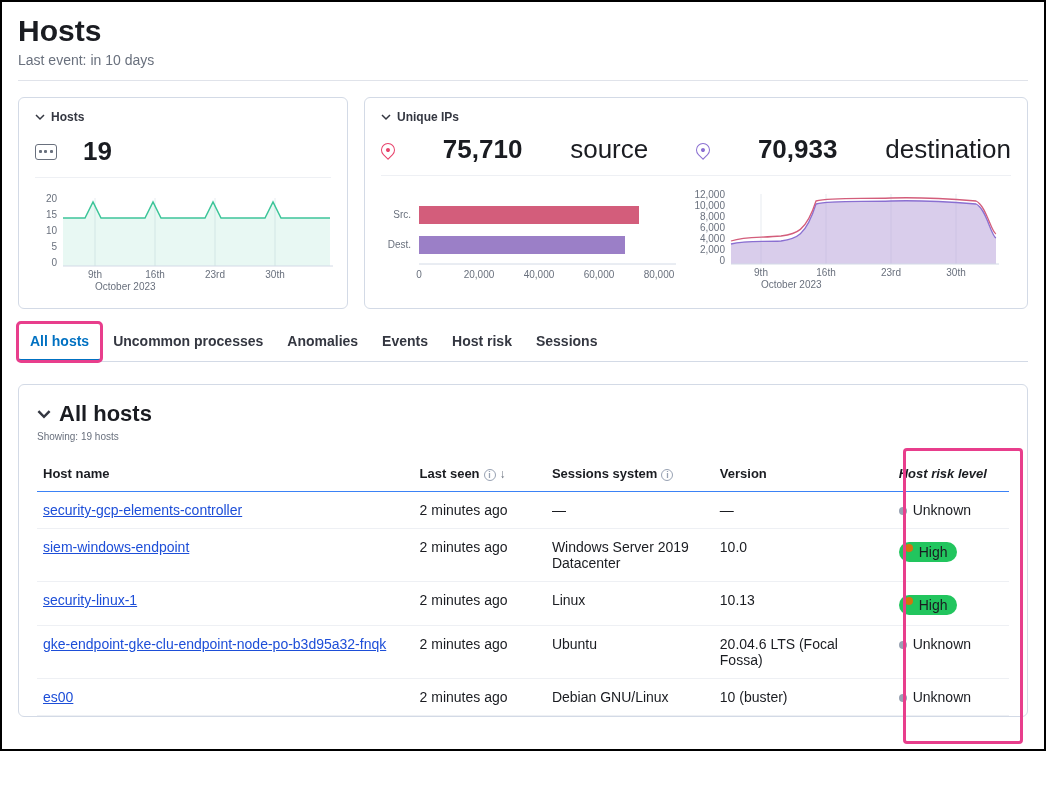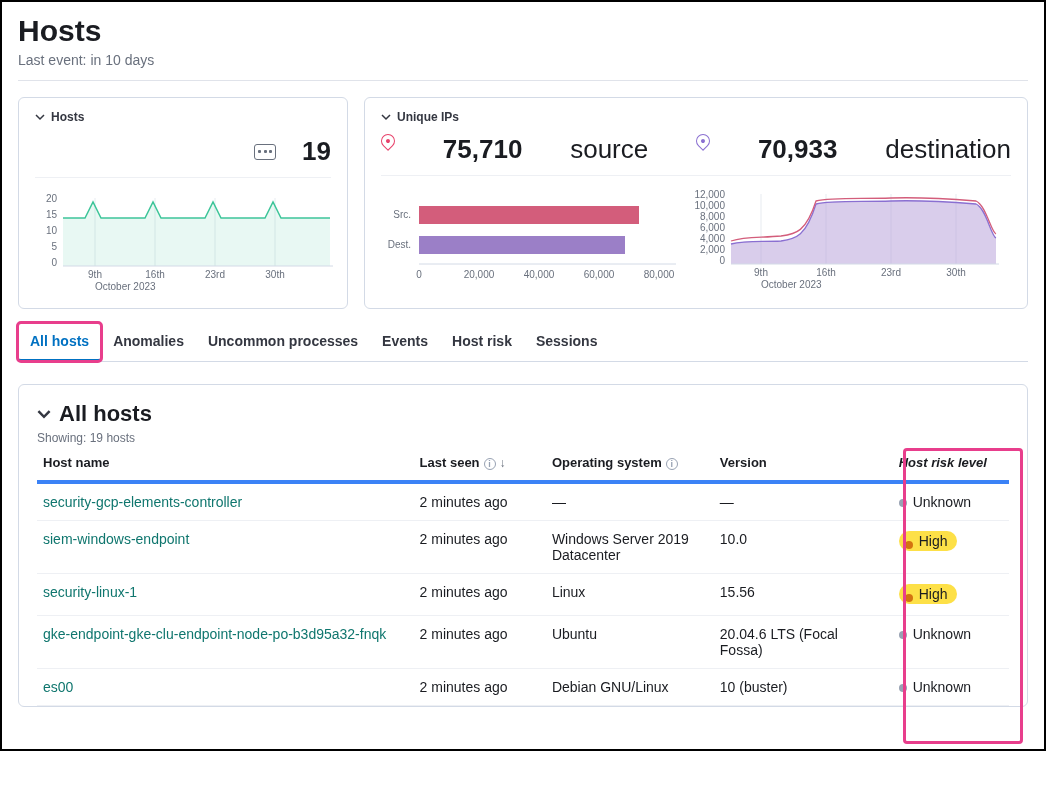--- a/index.html
+++ b/index.html
@@ -6,52 +6,52 @@
   html, body { margin: 0; padding: 0; font-family: -apple-system, BlinkMacSystemFont, "Segoe UI", Helvetica, Arial, sans-serif; color: #1a1c21; background: #fff; }
   .frame { width: 1046px; height: 751px; border: 2px solid #000; padding: 12px 16px 12px 16px; overflow: hidden; }
   .page-title { font-size: 30px; font-weight: 700; margin: 0 0 4px 0; }
   .subtitle { font-size: 14px; color: #69707d; margin-bottom: 12px; }
   .hr { border: none; border-top: 1px solid #e0e3ea; margin: 0 0 16px 0; }
   .cards { display: flex; gap: 16px; }
   .card { border: 1px solid #d3dae6; border-radius: 6px; padding: 12px 16px 10px 16px; }
   .card-hosts { width: 330px; }
   .card-ips { flex: 1; }
   .card-header { display: flex; align-items: center; gap: 6px; font-size: 12px; font-weight: 700; color: #343741; margin-bottom: 6px; }
-  .stat-row { display: flex; align-items: center; gap: 26px; padding: 6px 0 10px 0; border-bottom: 1px solid #eef0f4; margin-bottom: 10px; justify-content: flex-end; }
+  .stat-row { display: flex; align-items: center; gap: 26px; padding: 6px 0 10px 0; border-bottom: 1px solid #eef0f4; margin-bottom: 10px; }
   .stat-big { font-size: 26px; font-weight: 700; }
   .stat-label { font-size: 26px; font-weight: 400; }
-  .ips-row { display: flex; align-items: flex-start; gap: 10px; padding: 4px 0 10px 0; border-bottom: 1px solid #eef0f4; margin-bottom: 10px; }
+  .ips-row { display: flex; align-items: center; gap: 10px; padding: 4px 0 10px 0; border-bottom: 1px solid #eef0f4; margin-bottom: 10px; }
   .ips-row .grow { flex: 1; }
   .chevron { display: inline-block; width: 10px; height: 10px; }
   .icon-server { width: 22px; height: 16px; border: 1.5px solid #69707d; border-radius: 3px; display: inline-flex; align-items: center; justify-content: space-around; padding: 0 2px; }
   .icon-server span { width: 3px; height: 3px; background: #69707d; border-radius: 1px; }
   .pin { width: 14px; height: 14px; border: 1.5px solid; border-radius: 50% 50% 50% 0; transform: rotate(-45deg); display:inline-block; position: relative; }
   .pin::after { content: ""; position: absolute; width: 4px; height: 4px; border-radius: 50%; background: currentColor; top: 3.5px; left: 3.5px; }
   .pin-source { color: #e7416a; }
   .pin-dest { color: #8a6fd1; }
   svg.chart { display: block; }
   .tabs { display: flex; gap: 0; margin-top: 14px; border-bottom: 1px solid #d3dae6; padding: 0; }
   .tab { padding: 10px 12px; font-size: 14px; font-weight: 700; color: #343741; cursor: pointer; border-bottom: 2px solid transparent; }
   .tab.active { color: #0071c2; border-bottom-color: #0071c2; }
   .highlight-box { outline: 3px solid #e83e8c; outline-offset: -1px; border-radius: 3px; }
   .panel { border: 1px solid #d3dae6; border-left: none; border-right: none; border-bottom: none; border-radius: 6px; border: 1px solid #d3dae6; margin-top: 22px; padding: 16px 18px 0 18px; }
   .panel-title-row { display: flex; align-items: center; gap: 8px; }
   .panel-title { font-size: 22px; font-weight: 700; }
-  .panel-sub { font-size: 12px; color: #69707d; margin-top: 4px; margin-bottom: 0; }
+  .panel-sub { font-size: 10px; color: #69707d; margin-top: 4px; margin-bottom: 14px; }
   table { width: 100%; border-collapse: collapse; font-size: 14px; }
-  thead th { text-align: left; font-weight: 700; font-size: 13px; color: #1a1c21; padding: 10px 6px; border-bottom: 4px solid #3b82f6; }
+  thead th { text-align: left; font-weight: 700; font-size: 13px; color: #1a1c21; padding: 10px 6px; border-bottom: 1px solid #3b82f6; }
   tbody td { padding: 10px 6px; border-bottom: 1px solid #eef0f4; vertical-align: top; }
-  .link { color: #0f766e; cursor: pointer; }
+  .link { color: #1d4ed8; cursor: pointer; text-decoration: underline; }
   .info-ic { display: inline-flex; width: 12px; height: 12px; border: 1px solid #98a2b3; border-radius: 50%; align-items: center; justify-content: center; font-size: 9px; color: #98a2b3; margin-left: 4px; }
   .sort-arrow { display:inline-block; margin-left:4px; font-size: 12px; color:#69707d; }
   .risk-rect { position: absolute; border: 3px solid #e83e8c; border-radius: 4px; pointer-events: none; }
   .dot { display:inline-block; width:8px; height:8px; border-radius:50%; margin-right:6px; vertical-align: middle; }
   .dot-unknown { background:#98a2b3; }
   .dot-high { background:#d47310; }
-  .badge-high { display:inline-flex; align-items:flex-end; background:#fde047; border-radius: 12px; padding: 2px 10px 2px 6px; }
+  .badge-high { display:inline-flex; align-items:flex-start; background:#22c55e; border-radius: 12px; padding: 2px 10px 2px 6px; }
   th.col-host { width: 370px; }
   th.col-last { width: 130px; }
   th.col-os   { width: 165px; }
   th.col-ver  { width: 160px; }
   th.col-risk { width: 130px; padding-left: 22px; font-style: italic; }
   td.col-risk { padding-left: 22px; }
   .chart-axis-text { font-size: 10px; fill: #69707d; }
   .chart-tiny-label { font-size: 10px; fill: #69707d; }
 </style>
 </head>
@@ -166,42 +166,42 @@
           <text class="chart-axis-text" x="200" y="90" text-anchor="middle">23rd</text>
           <text class="chart-axis-text" x="265" y="90" text-anchor="middle">30th</text>
           <text class="chart-axis-text" x="70" y="102" text-anchor="start">October 2023</text>
         </svg>
       </div>
     </div>
   </div>
 
   <div class="tabs">
     <div class="tab active highlight-box">All hosts</div>
+    <div class="tab">Uncommon processes</div>
     <div class="tab">Anomalies</div>
-    <div class="tab">Uncommon processes</div>
     <div class="tab">Events</div>
     <div class="tab">Host risk</div>
     <div class="tab">Sessions</div>
   </div>
 
   <div class="panel" style="position:relative;">
     <div class="panel-title-row">
       <svg width="14" height="14" viewBox="0 0 10 10">
           <path d="M1 3 L5 7 L9 3" stroke="#343741" stroke-width="1.8" fill="none"></path>
         </svg>
       <span class="panel-title">All hosts</span>
     </div>
     <div class="panel-sub">Showing: 19 hosts</div>
 
     <table>
       <thead>
         <tr>
           <th class="col-host"><span>Host name</span></th>
           <th class="col-last"><span>Last seen</span><span class="info-ic">i</span><span class="sort-arrow">↓</span></th>
-          <th class="col-os"><span>Operating system</span><span class="info-ic">i</span></th>
+          <th class="col-os"><span>Sessions system</span><span class="info-ic">i</span></th>
           <th class="col-ver"><span>Version</span></th>
           <th class="col-risk"><span>Host risk level</span></th>
         </tr>
       </thead>
       <tbody id="tbody">
           <tr>
             <td><span class="link">security-gcp-elements-controller</span></td>
             <td>2 minutes ago</td>
             <td>—</td>
             <td>—</td>
@@ -211,21 +211,21 @@
             <td><span class="link">siem-windows-endpoint</span></td>
             <td>2 minutes ago</td>
             <td>Windows Server 2019 Datacenter</td>
             <td>10.0</td>
             <td class="col-risk"><span class="badge-high"><span class="dot dot-high"></span>High</span></td>
           </tr>
           <tr>
             <td><span class="link">security-linux-1</span></td>
             <td>2 minutes ago</td>
             <td>Linux</td>
-            <td>15.56</td>
+            <td>10.13</td>
             <td class="col-risk"><span class="badge-high"><span class="dot dot-high"></span>High</span></td>
           </tr>
           <tr>
             <td><span class="link">gke-endpoint-gke-clu-endpoint-node-po-b3d95a32-fnqk</span></td>
             <td>2 minutes ago</td>
             <td>Ubuntu</td>
             <td>20.04.6 LTS (Focal Fossa)</td>
             <td class="col-risk"><span class="dot dot-unknown"></span>Unknown</td>
           </tr>
           <tr>

